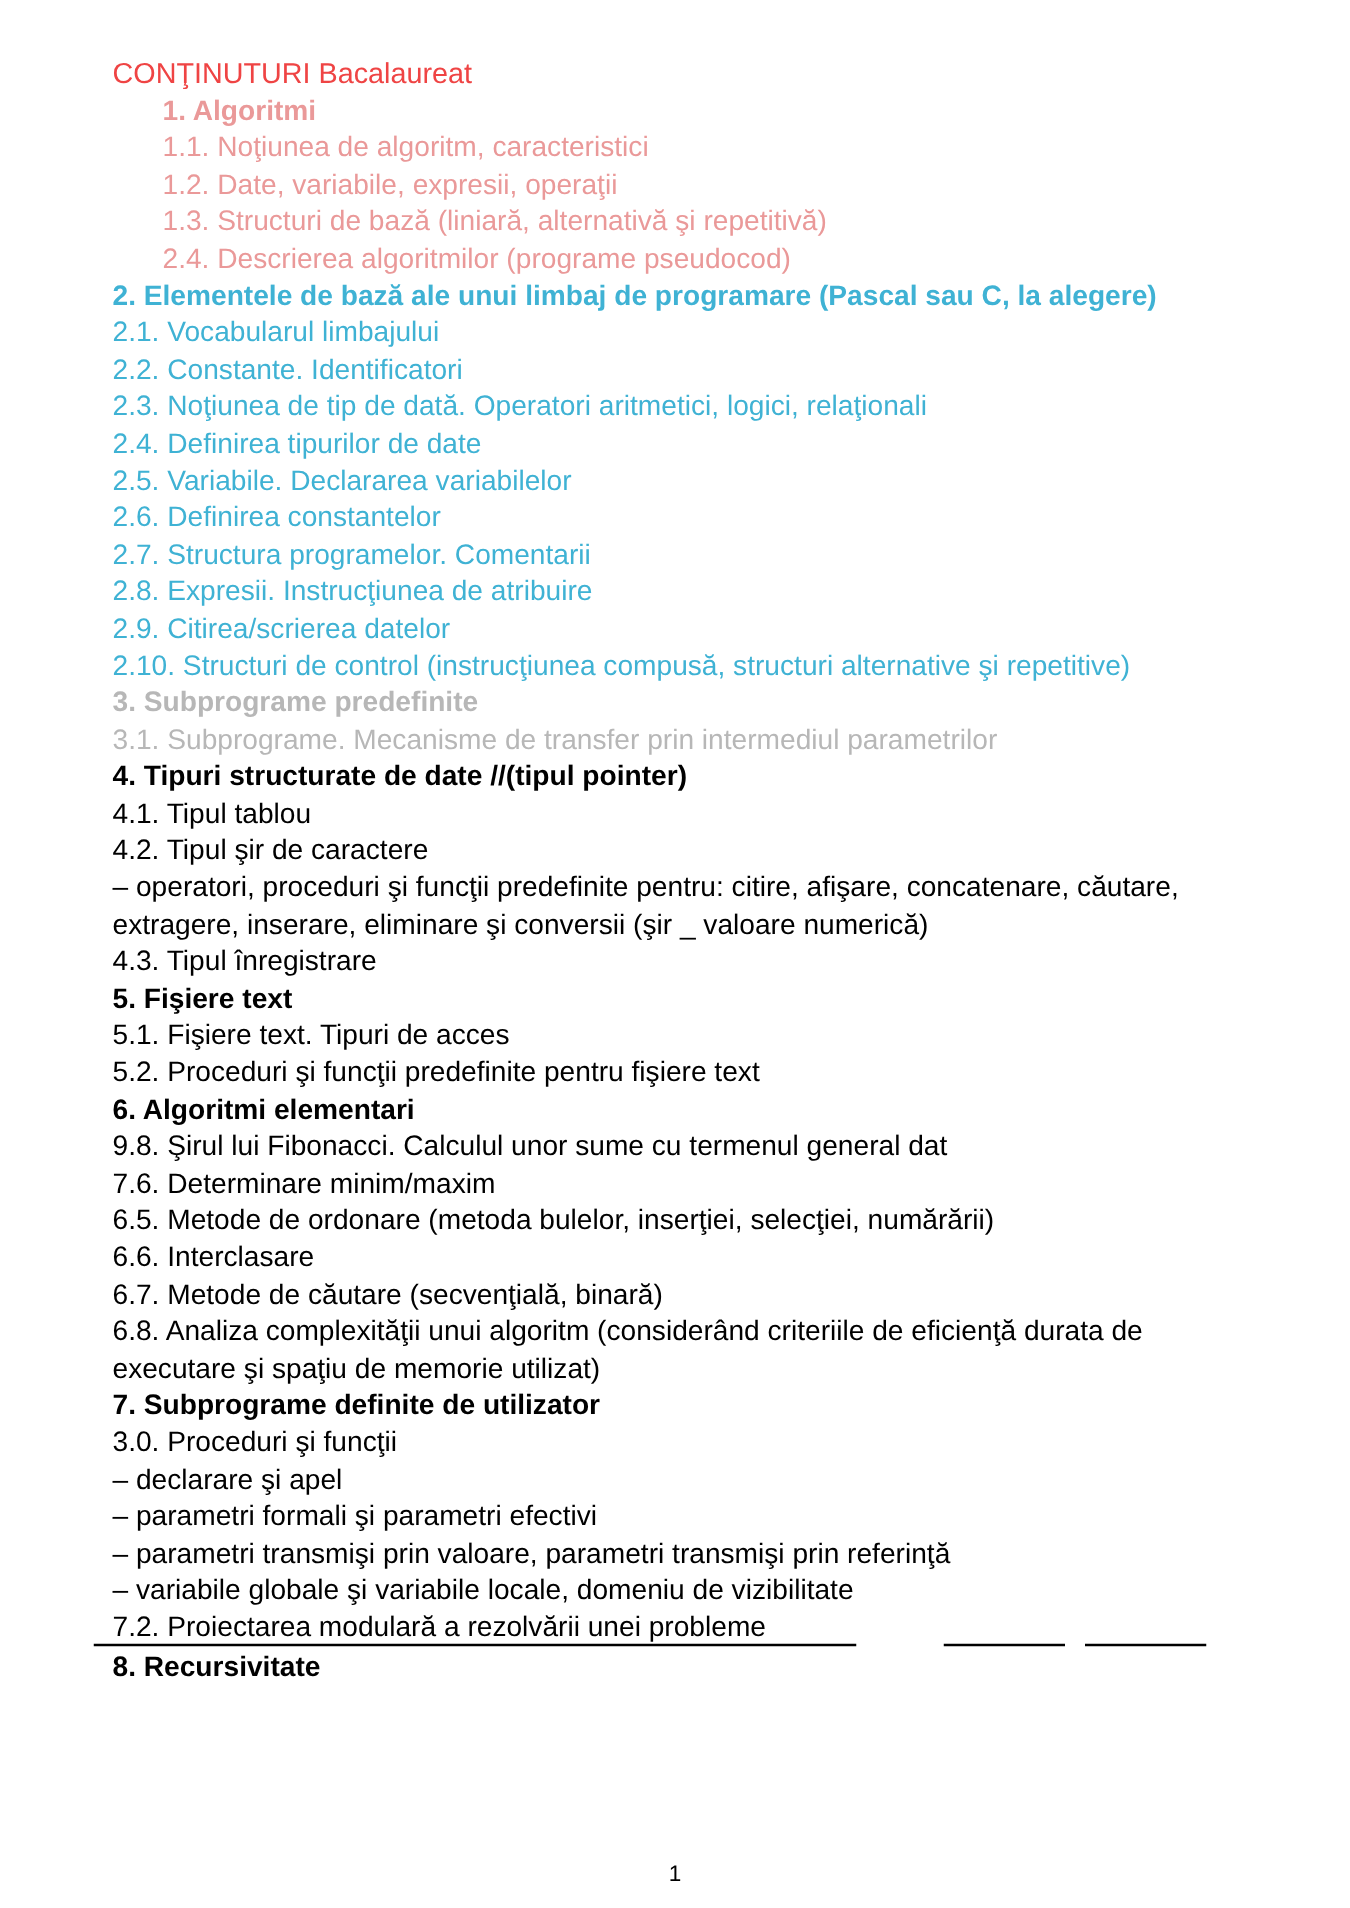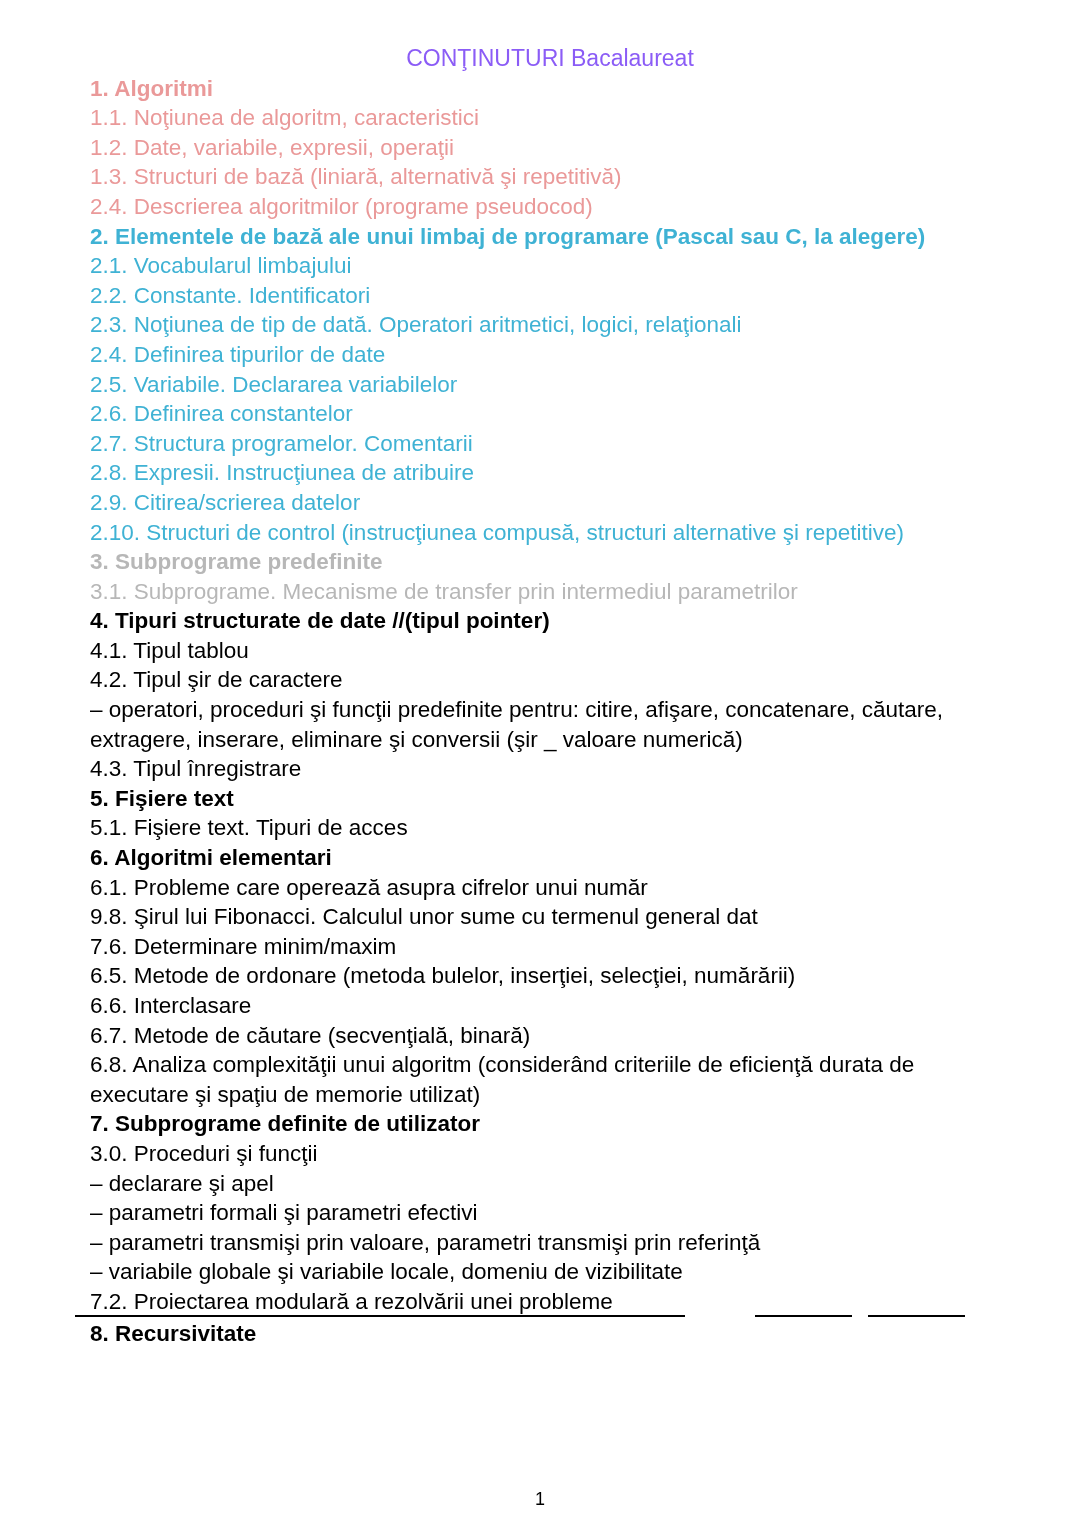--- a/index.html
+++ b/index.html
@@ -12,33 +12,33 @@
     height: 1526px;
     position: relative;
     font-family: "Liberation Sans", sans-serif;
     color: #000000;
     overflow: hidden;
   }
   .content {
     padding: 44px 70px 0 90px;
   }
   .doc-title {
-    text-align: center;
+    text-align: left;
     font-size: 23px;
     line-height: 29.6px;
-    color: #8b5cf6;
+    color: #ef4444;
     font-weight: 400;
   }
   .line {
     font-size: 22.5px;
     line-height: 29.6px;
     white-space: normal;
   }
   .bold { font-weight: 700; }
-  .pink  { color: var(--pink,  #ea9999); }
+  .pink  { color: var(--pink,  #ea9999); margin-left: 40px; }
   .blue  { color: var(--blue,  #3fb2d4); }
   .gray  { color: var(--gray,  #b7b7b7); }
   .black { color: var(--black, #000000); }
   .rule-row {
     display: flex;
     align-items: center;
     margin-left: -15px;
     height: 4px;
     margin-top: -3px;
     margin-bottom: 1px;
@@ -84,22 +84,22 @@
       <div class="line blue">2.10. Structuri de control (instrucţiunea compusă, structuri alternative şi repetitive)</div>
       <div class="line gray bold">3. Subprograme predefinite</div>
       <div class="line gray">3.1. Subprograme. Mecanisme de transfer prin intermediul parametrilor</div>
       <div class="line black bold">4. Tipuri structurate de date //(tipul pointer)</div>
       <div class="line black">4.1. Tipul tablou</div>
       <div class="line black">4.2. Tipul şir de caractere</div>
       <div class="line black">– operatori, proceduri şi funcţii predefinite pentru: citire, afişare, concatenare, căutare, extragere, inserare, eliminare şi conversii (şir _ valoare numerică)</div>
       <div class="line black">4.3. Tipul înregistrare</div>
       <div class="line black bold">5. Fişiere text</div>
       <div class="line black">5.1. Fişiere text. Tipuri de acces</div>
+      <div class="line black">5.2. Proceduri şi funcţii predefinite pentru fişiere text</div>
       <div class="line black bold">6. Algoritmi elementari</div>
-      <div class="line black">6.1. Probleme care operează asupra cifrelor unui număr</div>
       <div class="line black">9.8. Şirul lui Fibonacci. Calculul unor sume cu termenul general dat</div>
       <div class="line black">7.6. Determinare minim/maxim</div>
       <div class="line black">6.5. Metode de ordonare (metoda bulelor, inserţiei, selecţiei, numărării)</div>
       <div class="line black">6.6. Interclasare</div>
       <div class="line black">6.7. Metode de căutare (secvenţială, binară)</div>
       <div class="line black">6.8. Analiza complexităţii unui algoritm (considerând criteriile de eficienţă durata de executare şi spaţiu de memorie utilizat)</div>
       <div class="line black bold">7. Subprograme definite de utilizator</div>
       <div class="line black">3.0. Proceduri şi funcţii</div>
       <div class="line black">– declarare şi apel</div>
       <div class="line black">– parametri formali şi parametri efectivi</div>

